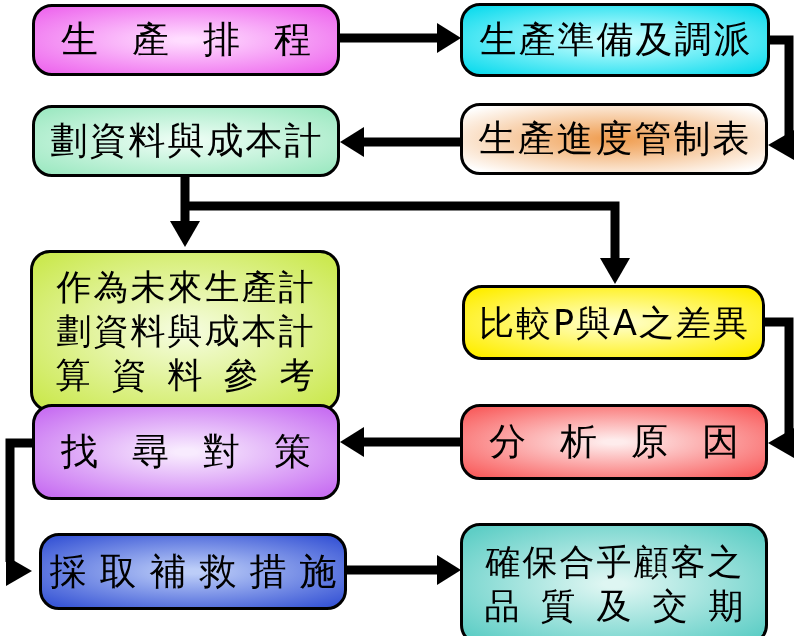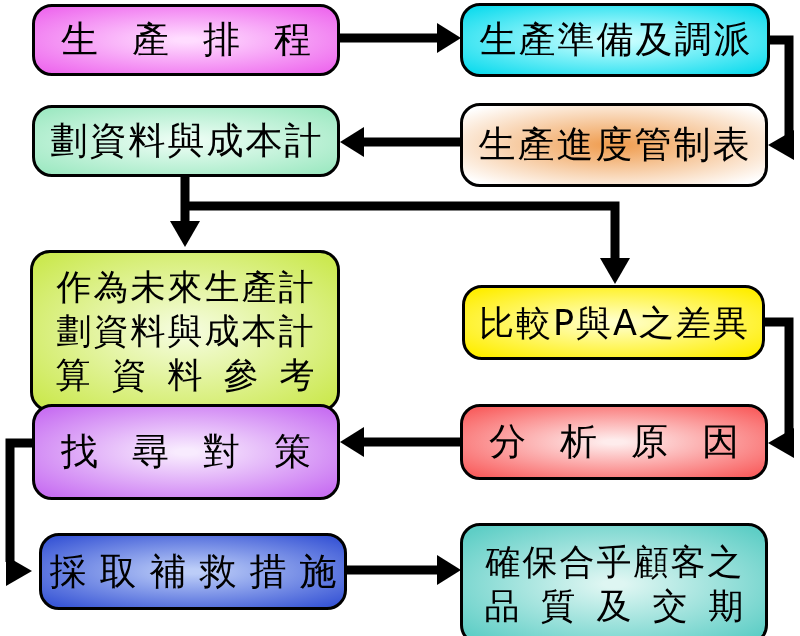--- a/index.html
+++ b/index.html
@@ -83,21 +83,21 @@
   </div>
 
   <div class="node" style="left: 32px; top: 4px; width: 308px; height: 72px; --edge: #ee6aee; --center: #ffdcff;">
     <div class="nl fs37 sp-wide4">生產排程</div>
   </div>
 
   <div class="node" style="left: 32px; top: 105px; width: 308px; height: 72px; --edge: #9fe9c3; --center: #ecfdf4;">
     <div class="nl fs37 sp-solid">劃資料與成本計</div>
   </div>
 
-  <div class="node" style="left: 460px; top: 103px; width: 308px; height: 84px; --edge: #ffffff; --center: #f0a055;">
+  <div class="node" style="left: 460px; top: 103px; width: 308px; height: 72px; --edge: #ffffff; --center: #f0a055;">
     <div class="nl fs37 sp-solid">生產進度管制表</div>
   </div>
 
   <div class="node" style="left: 30px; top: 250px; width: 310px; height: 162px; --edge: #cce952; --center: #f4fcda;">
     <div class="nl fs35 sp-solid">作為未來生產計</div>
     <div class="nl fs35 sp-solid">劃資料與成本計</div>
     <div class="nl fs35 sp-mid5">算資料參考</div>
   </div>
 
   <div class="node" style="left: 462px; top: 285px; width: 303px; height: 75px; --edge: #ffee00; --center: #ffffc8;">

